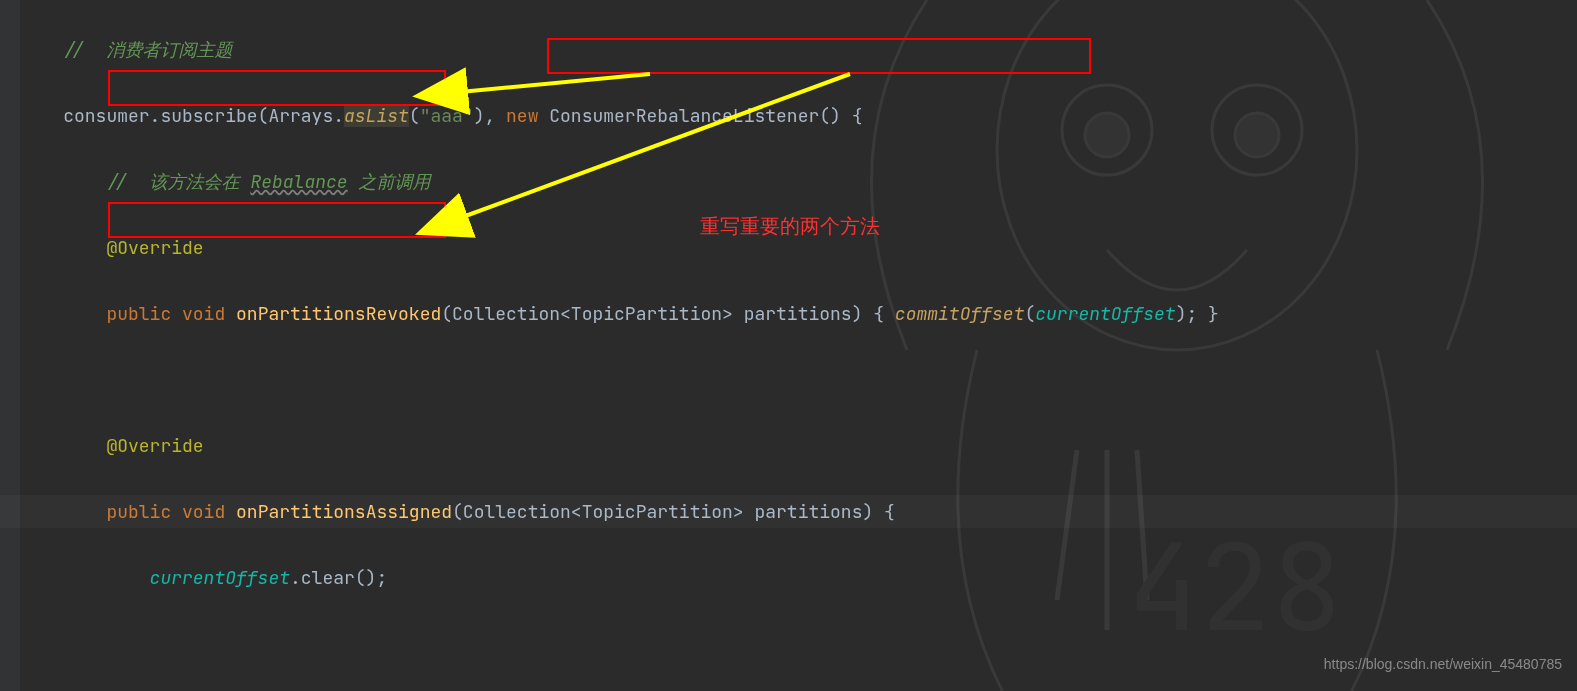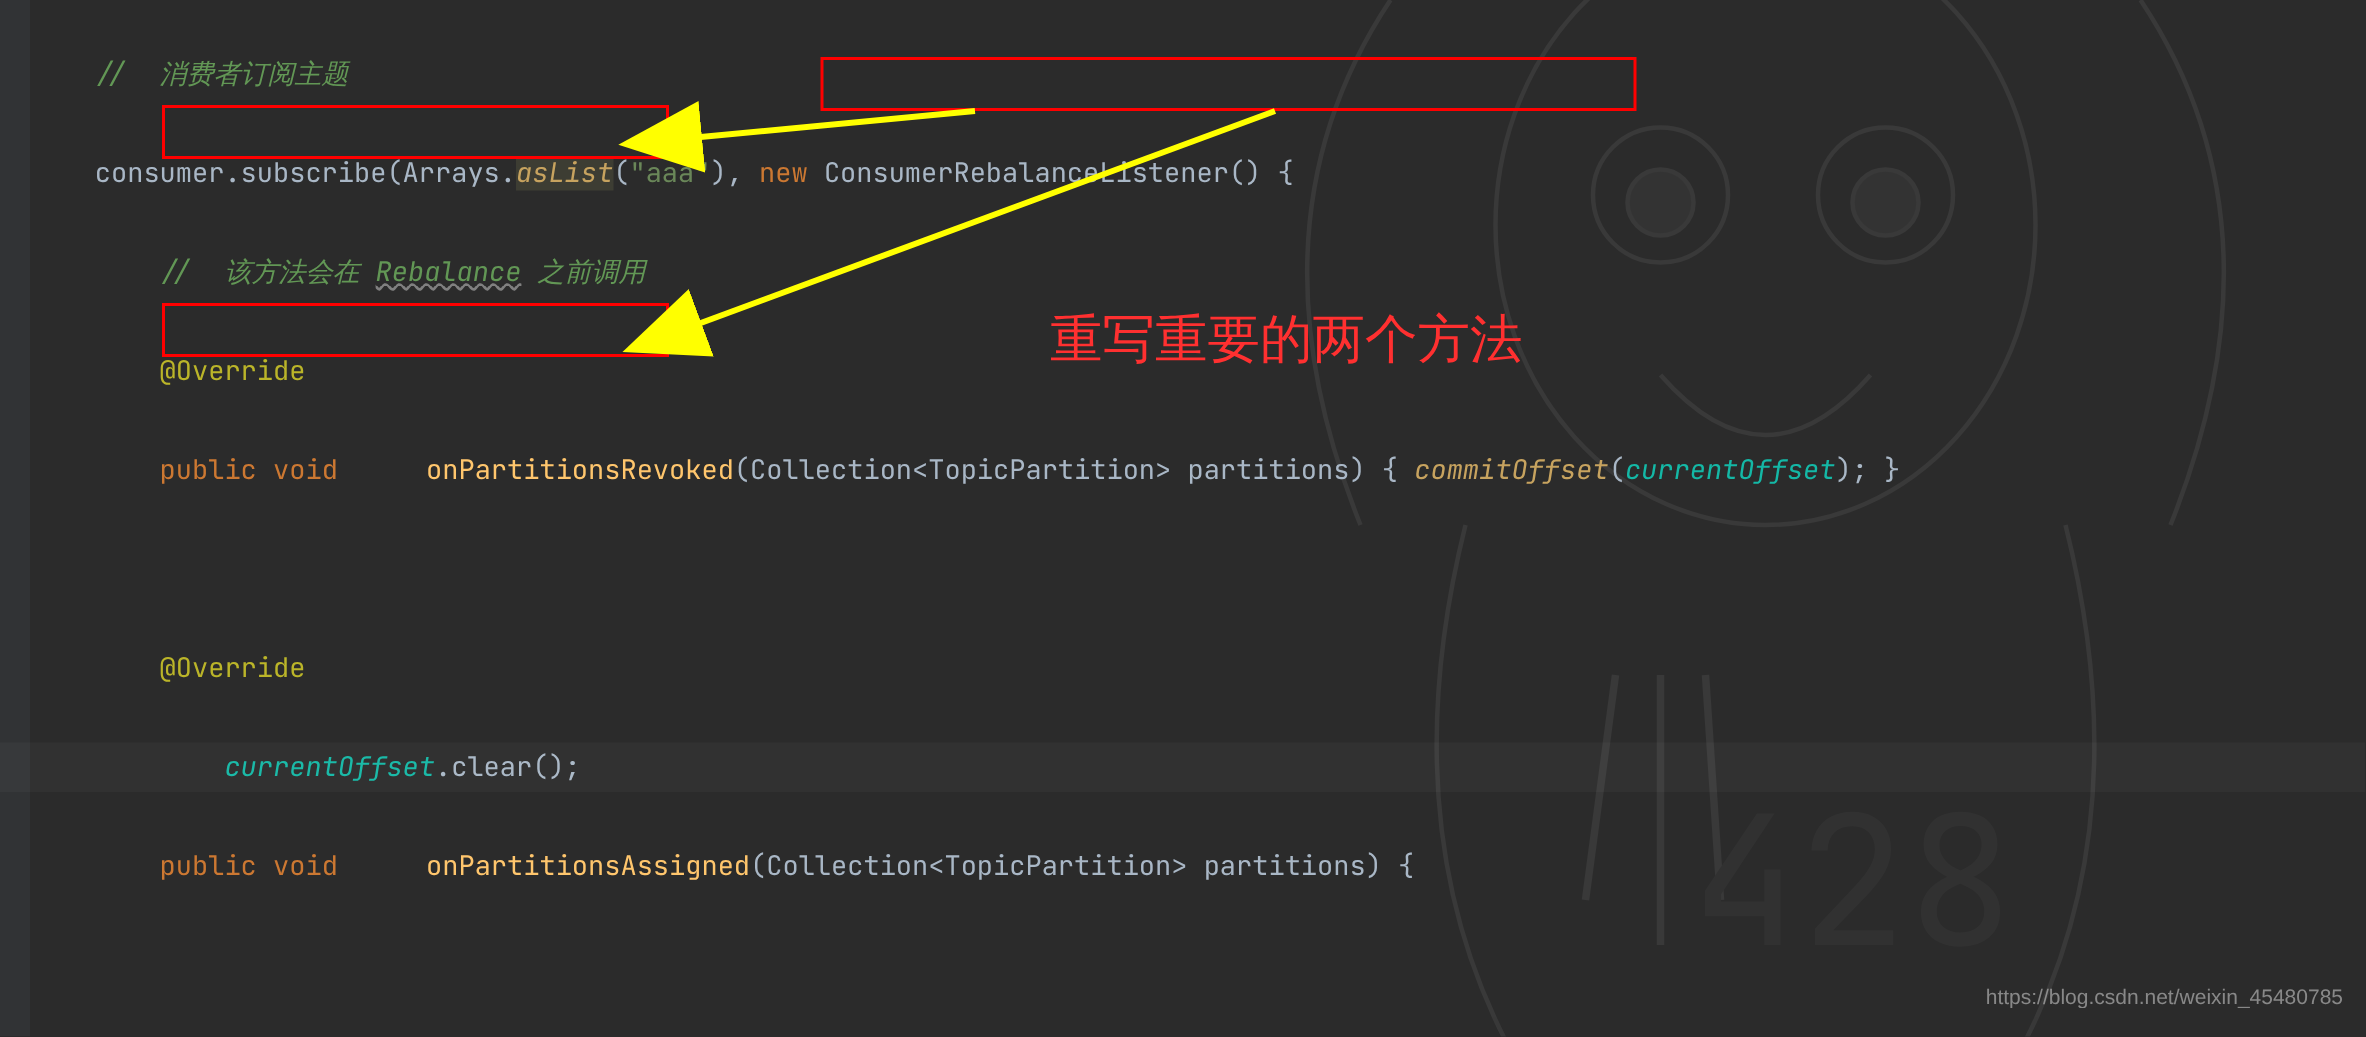--- a/index.html
+++ b/index.html
@@ -33,34 +33,34 @@
     left: 0;
     top: 0;
     width: 20px;
     height: 100%;
     background: #313335;
   }
   .line { position: relative; }
   .comment { color: #629755; font-style: italic; }
   .keyword { color: #cc7832; text-align: center; }
   .string { color: #6a8759; }
-  .method { color: #ffc66d; margin-left: 48px; }
+  .method { color: #ffc66d; }
   .static-method { color: #c7a35f; font-style: italic; }
   .field { color: #14b8a6; font-style: italic; }
   .annotation { color: #bbb529; }
   .warn { text-decoration: underline wavy #808080; }
   .red-box {
     border: 2px solid #ff0000;
     position: absolute;
     pointer-events: none;
   }
   .annotation-text {
     position: absolute;
     color: #ff3030;
-    font-size: 35px;
+    font-size: 20px;
     font-family: sans-serif;
     font-style: normal;
   }
   .arrow {
     position: absolute;
     pointer-events: none;
   }
   .highlight-line {
     background: rgba(255,255,255,0.03);
     position: absolute;
@@ -104,22 +104,22 @@
 <div class="gutter"></div>
 
 <div class="code-area">
 <div class="line">    <span class="comment">//  消费者订阅主题</span></div>
 <div class="line">    <span>consumer.subscribe(Arrays.</span><span class="static-method sel">asList</span><span>(</span><span class="string">"aaa"</span><span>),</span><span class="keyword"> new </span><span>ConsumerRebalanceListener() {</span></div>
 <div class="line">        <span class="comment"><span>//  该方法会在 </span><span class="warn">Rebalance</span><span> 之前调用</span></span></div>
 <div class="line">        <span class="annotation">@Override</span></div>
 <div class="line">        <span class="keyword">public</span><span class="keyword"> void </span><span class="method">onPartitionsRevoked</span><span>(Collection&lt;TopicPartition&gt; partitions) { </span><span class="static-method">commitOffset</span><span>(</span><span class="field">currentOffset</span><span>); }</span></div>
 <div class="line"> </div>
 <div class="line">        <span class="annotation">@Override</span></div>
+<div class="line">        <span class="keyword">public</span><span class="keyword"> void </span><span class="method">onPartitionsAssigned</span><span>(Collection&lt;TopicPartition&gt; partitions) {</span></div>
 <div class="line">            <span class="field">currentOffset</span><span>.clear();</span></div>
-<div class="line">        <span class="keyword">public</span><span class="keyword"> void </span><span class="method">onPartitionsAssigned</span><span>(Collection&lt;TopicPartition&gt; partitions) {</span></div>
 
 
 
 
 
 <div class="highlight-line" style="top:495px"></div>
 
 
 
 

